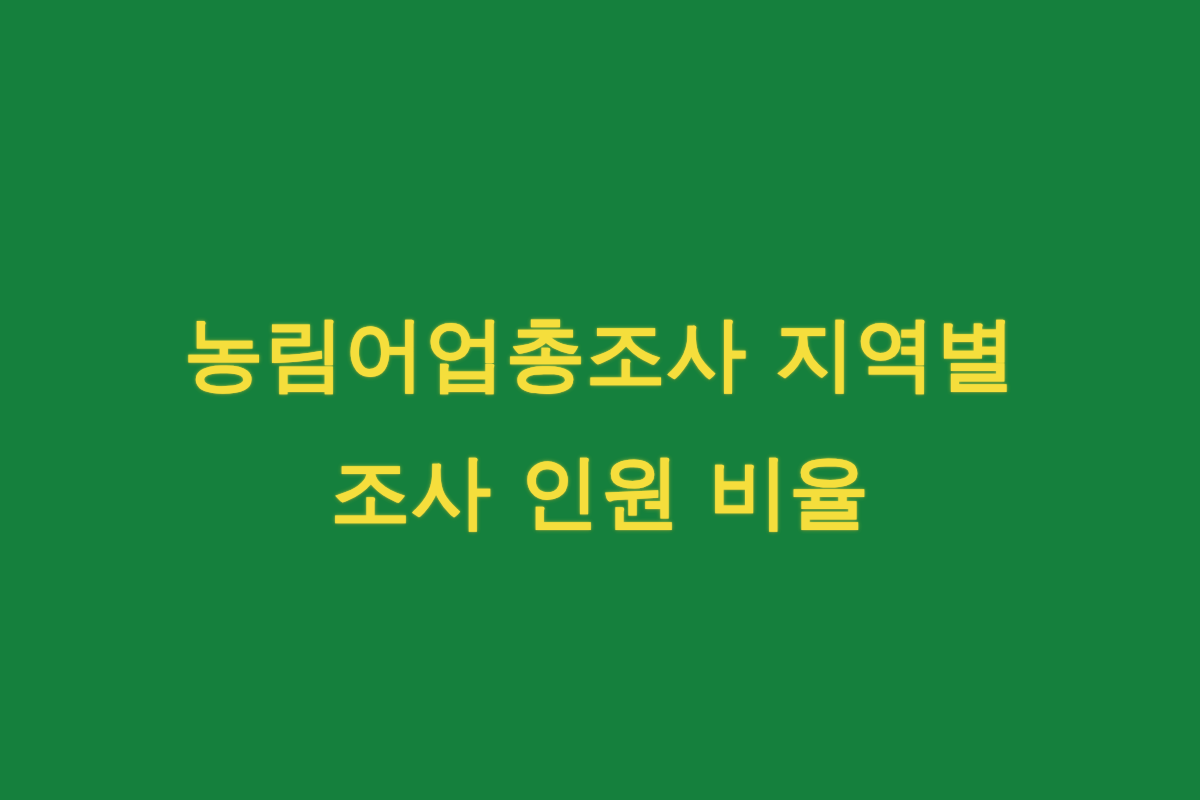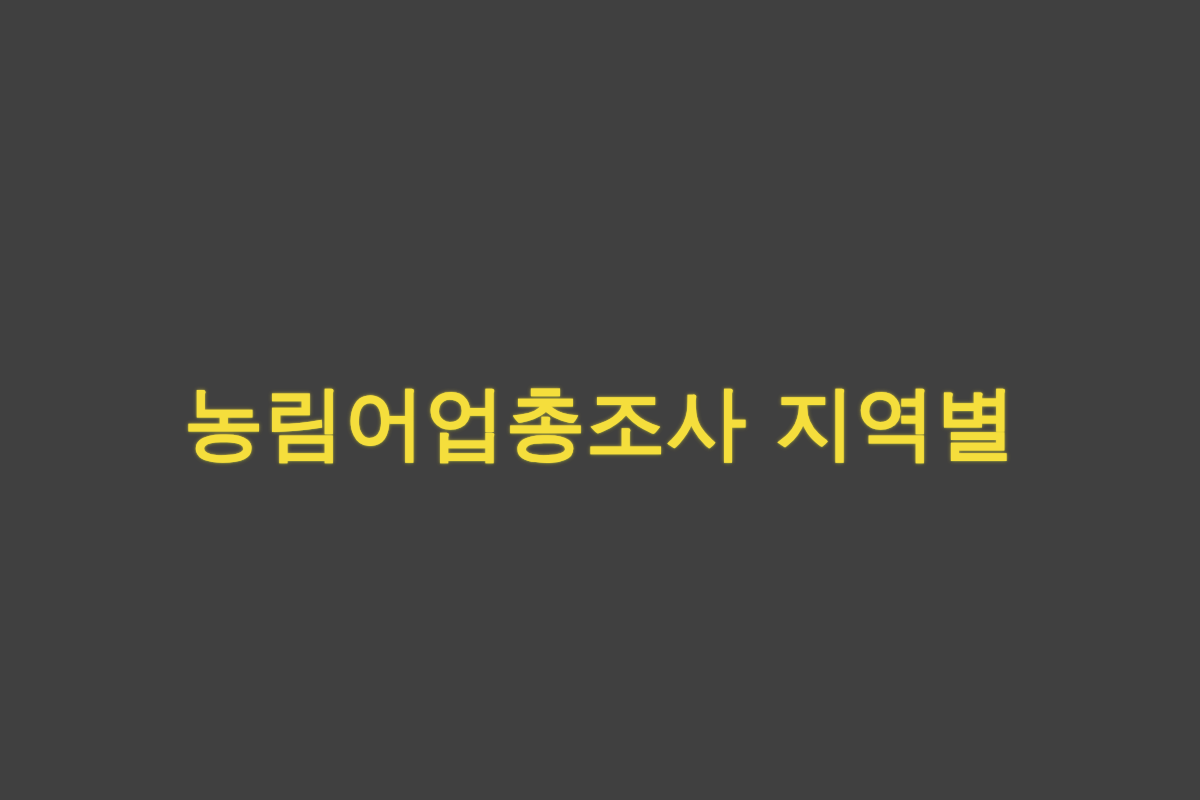--- a/index.html
+++ b/index.html
@@ -56,22 +56,23 @@
       0 1px 2px rgba(9, 70, 62, 0.35);
     -webkit-font-smoothing: antialiased;
   }
 
   .headline-line.line-1 { font-size: 80px; }
   .headline-line.line-2 { font-size: 80px; }
 </style>
 </head>
 <body style="background: rgb(17, 107, 96);">
 
-<div class="title-card" style="background-color: #404040;">
+<div class="title-card" style="background-color: #15803d;">
 
   <div class="headline">
 
     <span class="headline-line line-1" style="color: rgb(245, 222, 60);">농림어업총조사 지역별</span>
 
+    <span class="headline-line line-2" style="color: rgb(245, 222, 60);">조사 인원 비율</span>
 
   </div>
 
 </div>
 
 </body></html>

